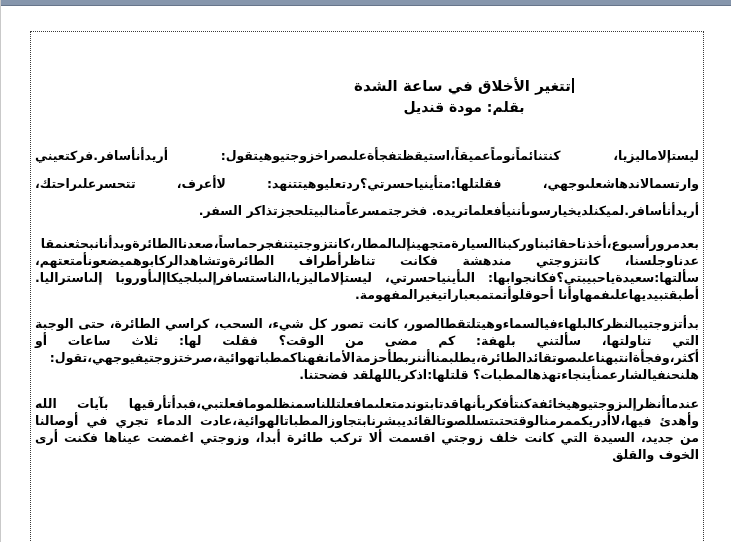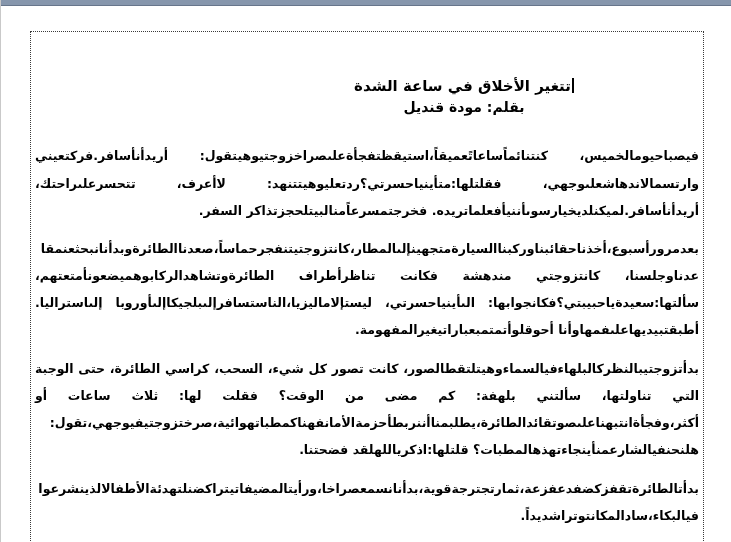--- a/index.html
+++ b/index.html
@@ -68,21 +68,21 @@
     line-height: 20px;
     margin-top: 1px;
   }
   .body-text {
     margin-top: 25px;
   }
   .para {
     margin: 0 0 12px 0;
     font-size: 12.5px;
     font-weight: bold;
-    line-height: 27px;
+    line-height: 17px;
     text-align: justify;
     direction: rtl;
     overflow-wrap: break-word;
     word-break: break-word;
   }
   .para.loose {
     line-height: 27.5px;
     margin-bottom: 10px;
   }
 </style>
@@ -96,22 +96,21 @@
     <div class="text-boundary">
 
       <div class="title-block">
         <div class="title-line">
           <span class="text-cursor"></span><span>تتغير الأخلاق في ساعة الشدة</span>
         </div>
         <div class="byline">بقلم: مودة قنديل</div>
       </div>
 
       <div class="body-text">
-        <p class="para loose">فيصباحيومالخميس، كنتنائماًساعاتًعميقاً،استيقظتفجأةعلىصراخزوجتيوهيتقول: أريدأنأسافر.فركتعيني وارتسمالاندهاشعلىوجهي، فقلتلها:متأينياحسرتي؟ردتعليوهيتتنهد: لاأعرف، تتحسرعلىراحتك، أريدأنأسافر.لميكنلديخيارسوىأننيأفعلماتريده. فخرجتمسرعاًمنالبيتلحجزتذاكر السفر.</p>
+        <p class="para loose">ليستإلاماليزيا، كنتنائماًنوماًعميقاً،استيقظتفجأةعلىصراخزوجتيوهيتقول: أريدأنأسافر.فركتعيني وارتسمالاندهاشعلىوجهي، فقلتلها:متأينياحسرتي؟ردتعليوهيتتنهد: لاأعرف، تتحسرعلىراحتك، أريدأنأسافر.لميكنلديخيارسوىأننيأفعلماتريده. فخرجتمسرعاًمنالبيتلحجزتذاكر السفر.</p>
         <p class="para">بعدمرورأسبوع،أخذناحقائبناوركبناالسيارةمتجهينإلىالمطار،كانتزوجتيتنفجرحماساً،صعدناالطائرةوبدأنانبحثعنمقاعدناوجلسنا، كانتزوجتي مندهشة فكانت تناظرأطراف الطائرةوتشاهدالركابوهميضعونأمتعتهم، سألتها:سعيدةياحبيبتي؟فكانجوابها: الىأينياحسرتي، ليستإلاماليزيا،الناستسافرإلىبلجيكاإلىأوروبا إلىاستراليا. أطبقتبيديهاعلىفمهاوأنا أحوقلوأتمتمبعباراتيغيرالمفهومة.</p>
         <p class="para">بدأتزوجتيبالنظركالبلهاءفيالسماءوهيتلتقطالصور، كانت تصور كل شيء، السحب، كراسي الطائرة، حتى الوجبة التي تناولتها، سألتني بلهفة: كم مضى من الوقت؟ فقلت لها: ثلاث ساعات أو أكثر،وفجأةانتبهناعلىصوتقائدالطائرة،يطلبمناأننربطأحزمةالأمانفهناكمطباتهوائية،صرختزوجتيفيوجهي،تقول: هلنحنفيالشارعمنأينجاءتهذهالمطبات؟ قلتلها:اذكرياللهلقد فضحتنا.</p>
-        <p class="para">بدأتالطائرةتقفزكضفدعفزعة،ثمارتجترجةقوية،بدأنانسمعصراخا،ورأيتالمضيفاتيتراكضنلتهدئةالأطفالالذينشرعوافيالبكاء،سادالمكانتوتراشديداً.</p>
         <p class="para">عندماأنظرإلىزوجتيوهيخائفةكنتأفكربأنهاقدتابتوندمتعلىمافعلتللناسمنظلمومافعلتبي،فبدأتأرقيها بآيات الله وأهدئ فيها،لاأدريكممرمنالوقتحتىتسللصوتالقائديبشرنابتجاوزالمطباتالهوائية،عادت الدماء تجري في أوصالنا من جديد، السيدة التي كانت خلف زوجتي اقسمت ألا تركب طائرة أبدا، وزوجتي اغمضت عيناها فكنت أرى الخوف والقلق</p>
       </div>
 
     </div>
   </div>
 </div>
 
 </body></html>

